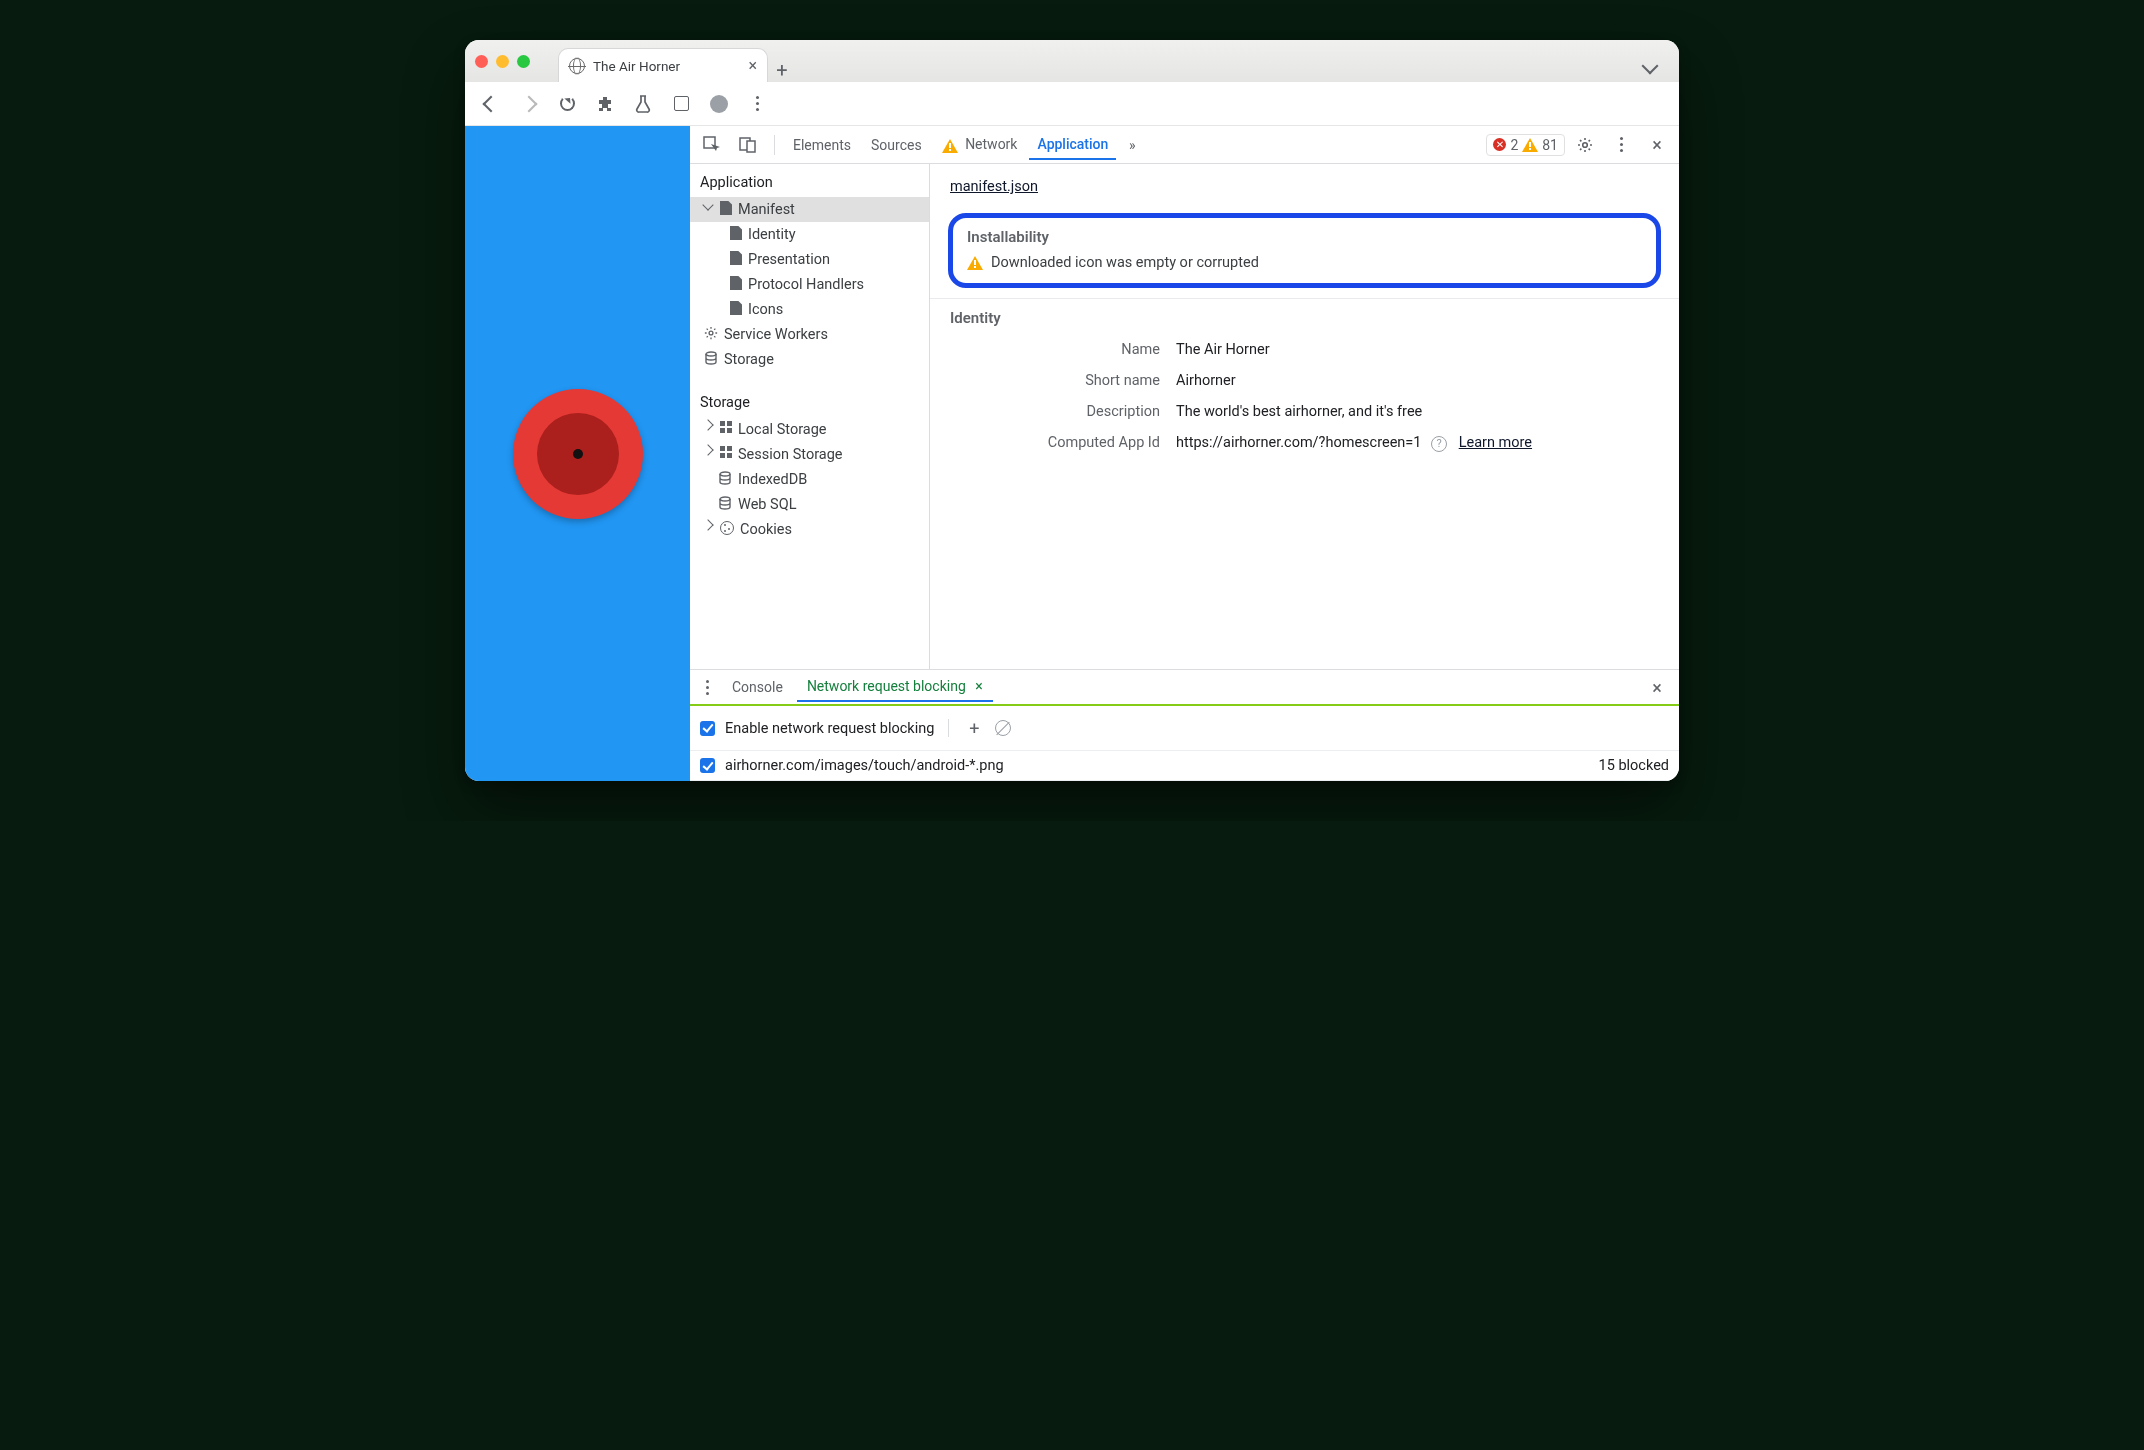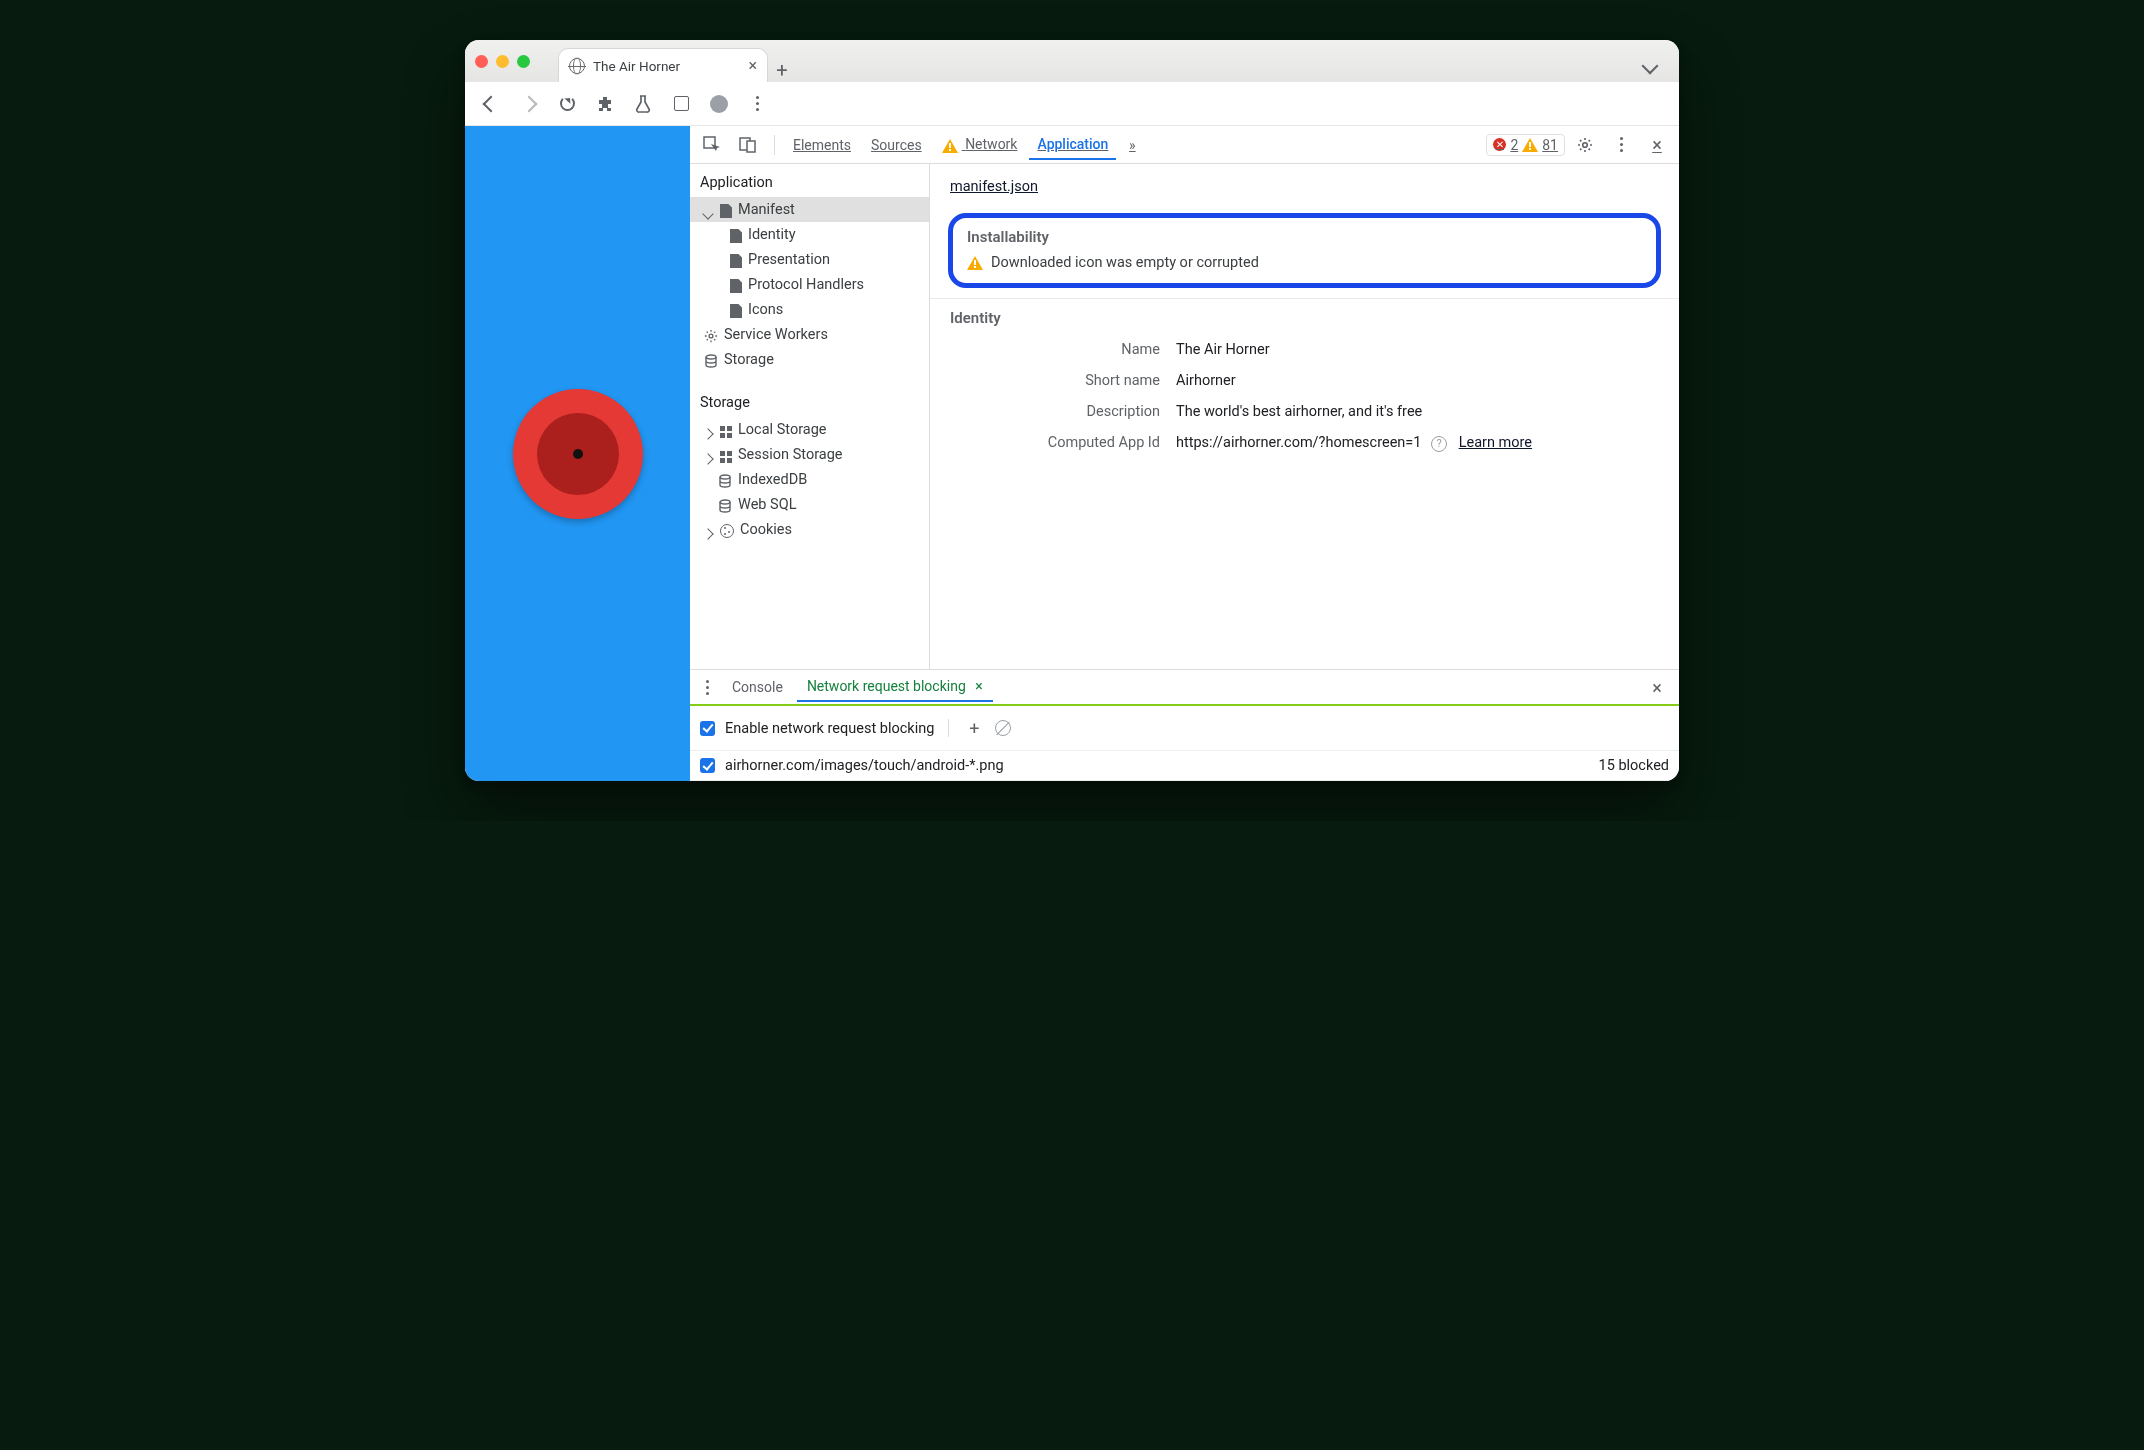--- a/index.html
+++ b/index.html
@@ -34,33 +34,33 @@
   .sqic{width:15px;height:15px;border:1.8px solid #5f6368;border-radius:2px;}
   .avatar{width:18px;height:18px;background:#9aa0a6;border-radius:50%;}
   .dots{display:flex;flex-direction:column;gap:3px;}
   .dots span{width:3px;height:3px;background:#5f6368;border-radius:50%;}
   .content{display:flex;height:655px;}
   .pagecol{width:225px;background:#2196f3;display:flex;align-items:center;justify-content:center;position:relative;}
   .horn{width:130px;height:130px;border-radius:50%;background:#e53935;display:flex;align-items:center;justify-content:center;box-shadow:0 3px 6px rgba(0,0,0,.25);} 
   .horn .inner{width:82px;height:82px;border-radius:50%;background:#ab1f1c;display:flex;align-items:center;justify-content:center;}
   .horn .dot{width:10px;height:10px;background:#111;border-radius:50%;}
   .devtools{flex:1;display:flex;flex-direction:column;min-width:0;}
-  .dt-top{display:flex;align-items:center;height:38px;border-bottom:1px solid #dadce0;padding:0 6px;gap:4px;font-size:14px;color:#5f6368;text-decoration:underline;}
+  .dt-top{display:flex;align-items:center;height:38px;border-bottom:1px solid #dadce0;padding:0 6px;gap:4px;font-size:14px;color:#5f6368;}
   .dt-top .sep{width:1px;height:20px;background:#dadce0;margin:0 6px;}
   .dt-tab{padding:6px 8px;cursor:pointer;}
   .dt-tab.active{color:#1a73e8;border-bottom:2px solid #1a73e8;font-weight:500;}
   .warn-ico{display:inline-flex;width:16px;height:14px;}
   .warn-ico svg{width:16px;height:14px;}
   .counts{display:flex;align-items:center;gap:4px;border:1px solid #e0e0e0;border-radius:4px;padding:2px 6px;margin-left:auto;}
   .err-circ{width:13px;height:13px;background:#d93025;border-radius:50%;color:#fff;display:inline-flex;align-items:center;justify-content:center;font-size:10px;}
   .gear{width:16px;height:16px;}
   .dt-body{flex:1;display:flex;min-height:0;}
   .sidebar{width:240px;border-right:1px solid #dadce0;overflow:auto;font-size:14.5px;}
   .sec-title{padding:10px 10px 6px;color:#202124;}
-  .tree-row{display:flex;align-items:flex-end;gap:6px;padding:4px 4px 4px 14px;color:#3c4043;cursor:pointer;}
+  .tree-row{display:flex;align-items:flex-start;gap:6px;padding:4px 4px 4px 14px;color:#3c4043;cursor:pointer;}
   .tree-row.sel{background:#e0e0e0;}
   .tree-row .caret{width:8px;height:8px;border-right:1.5px solid #5f6368;border-bottom:1.5px solid #5f6368;transform:rotate(45deg);margin-right:2px;}
   .tree-row .caret.side{transform:rotate(-45deg);}
   .fileic{width:12px;height:14px;background:#5f6368;clip-path:polygon(0 0,70% 0,100% 25%,100% 100%,0 100%);} 
   .gearic{width:14px;height:14px;} 
   .dbic{width:14px;height:14px;}
   .gridic{width:12px;height:12px;display:grid;grid-template-columns:1fr 1fr;grid-template-rows:1fr 1fr;gap:2px;}
   .gridic span{background:#5f6368;}
   .cookieic{width:14px;height:14px;border:1.7px solid #5f6368;border-radius:50%;position:relative;}
   .cookieic::before{content:"";position:absolute;left:3px;top:2px;width:2px;height:2px;background:#5f6368;border-radius:50%;box-shadow:4px 4px 0 #5f6368,0 6px 0 #5f6368;}

